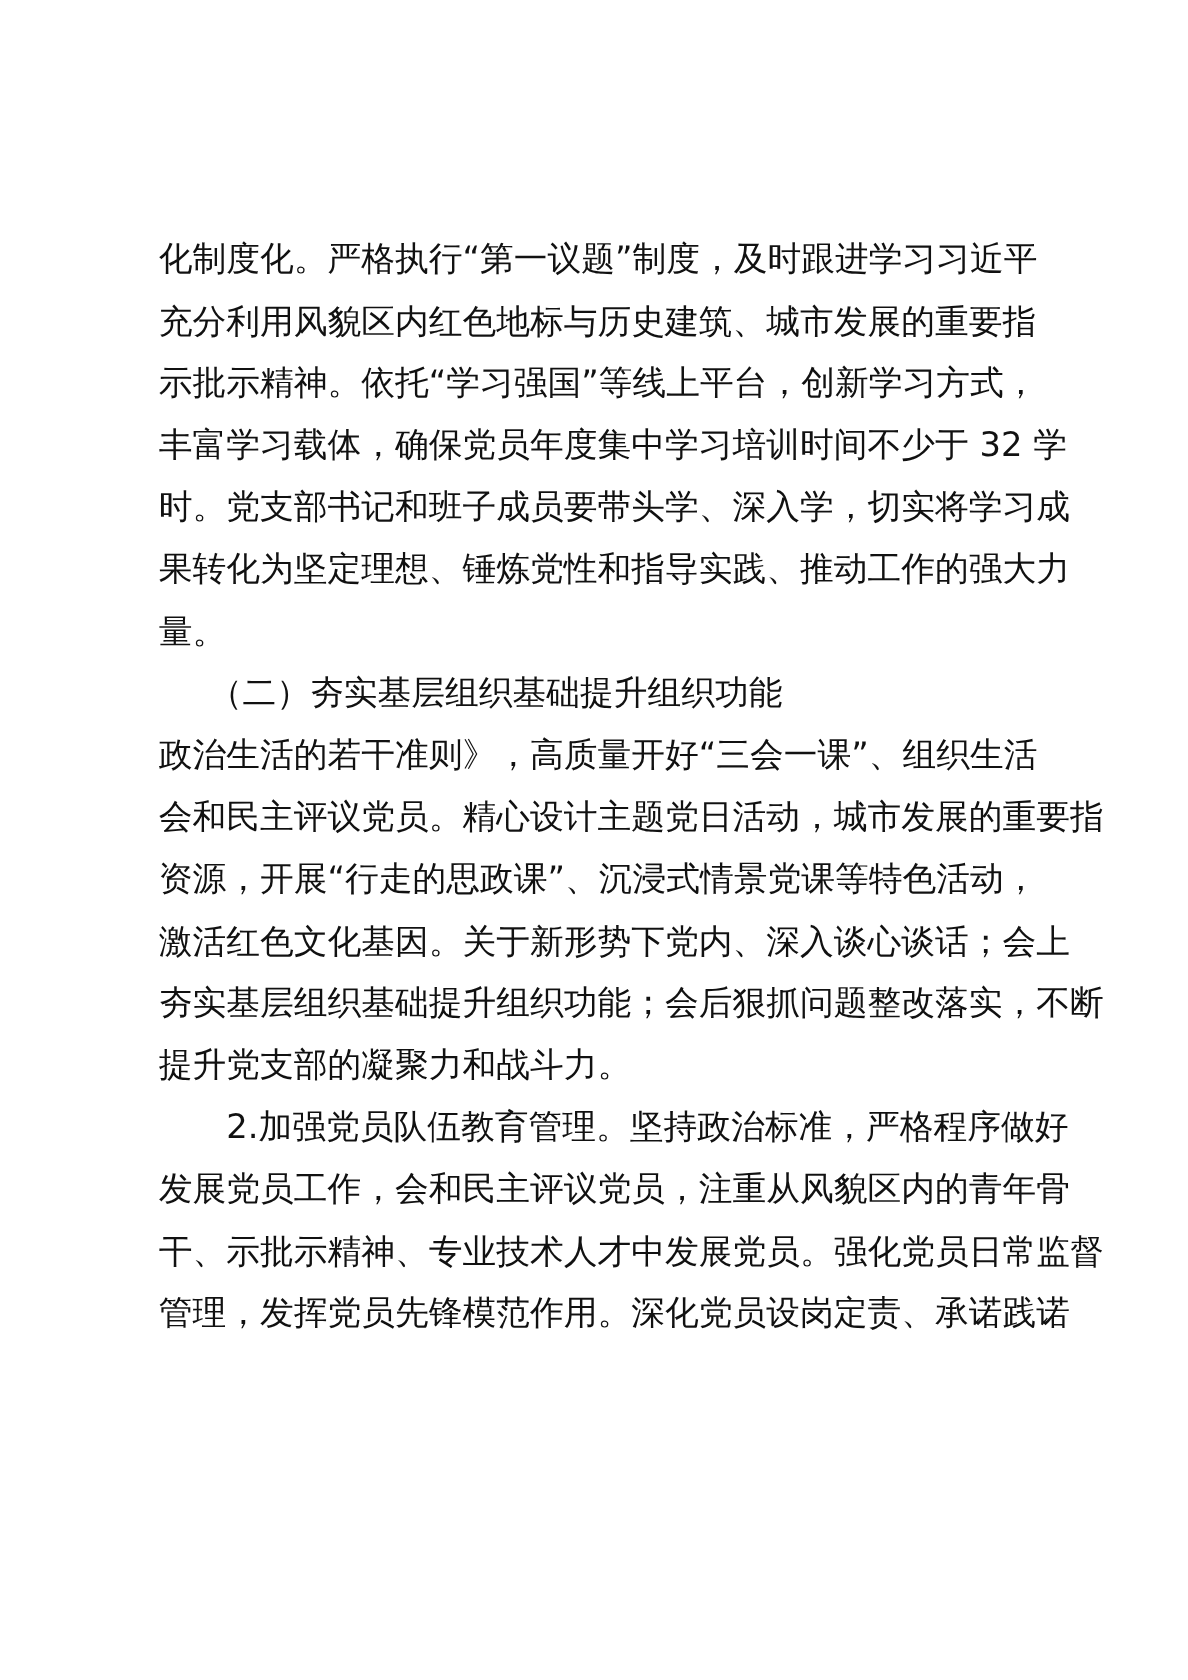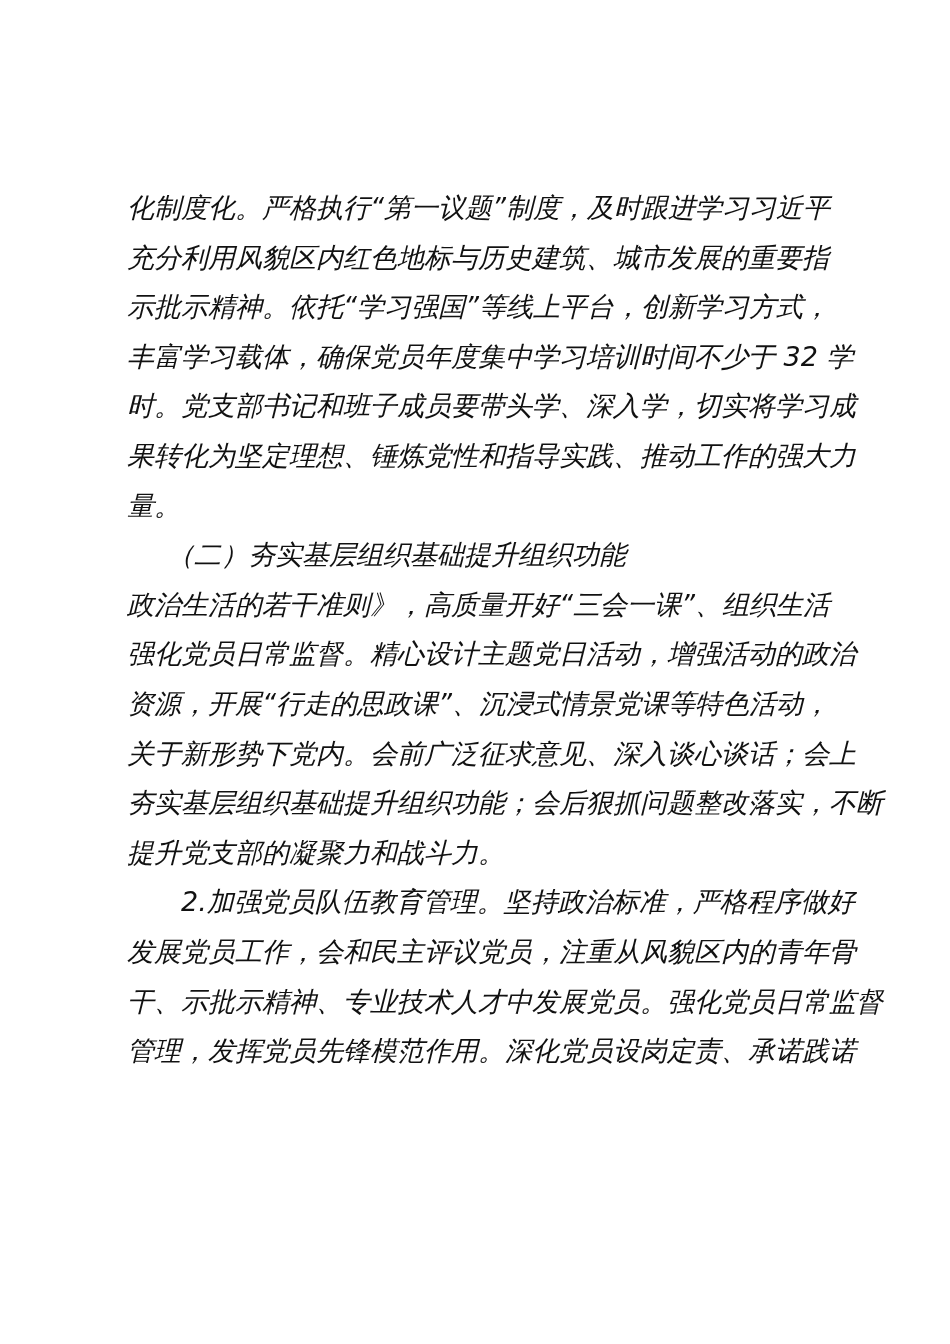--- a/index.html
+++ b/index.html
@@ -14,21 +14,20 @@
       overflow: hidden;
       font-family: "DejaVu Sans", "Liberation Sans", sans-serif;
       color: #111111;
     }
     .page {
       position: absolute;
       left: 0; top: 0;
       width: 950px;
       height: 1344px;
       background: #ffffff;
-      font-style: italic;
     }
     .text-block {
       position: absolute;
       left: 127px;
       top: 183px;
       width: 702px;
     }
     .line {
       height: 49.6px;
       line-height: 49.6px;
@@ -65,23 +64,23 @@
       <div class="line full">果转化为坚定理想、锤炼党性和指导实践、推动工作的强大力</div>
       <div class="line last">量。</div>
     </div>
 
     <div>
       <div class="line last indent" style="padding-left:40px;">（二）夯实基层组织基础提升组织功能</div>
     </div>
 
     <div>
       <div class="line full">政治生活的若干准则》，高质量开好“三会一课”、组织生活</div>
-      <div class="line full">强化党员日常监督。精心设计主题党日活动，增强活动的政治</div>
+      <div class="line full">会和民主评议党员。精心设计主题党日活动，城市发展的重要指</div>
       <div class="line full">资源，开展“行走的思政课”、沉浸式情景党课等特色活动，</div>
-      <div class="line full">关于新形势下党内。会前广泛征求意见、深入谈心谈话；会上</div>
+      <div class="line full">激活红色文化基因。关于新形势下党内、深入谈心谈话；会上</div>
       <div class="line full">夯实基层组织基础提升组织功能；会后狠抓问题整改落实，不断</div>
       <div class="line last">提升党支部的凝聚力和战斗力。</div>
     </div>
 
     <div>
       <div class="line full indent">2.加强党员队伍教育管理。坚持政治标准，严格程序做好</div>
       <div class="line full">发展党员工作，会和民主评议党员，注重从风貌区内的青年骨</div>
       <div class="line full">干、示批示精神、专业技术人才中发展党员。强化党员日常监督</div>
       <div class="line full">管理，发挥党员先锋模范作用。深化党员设岗定责、承诺践诺</div>
     </div>

